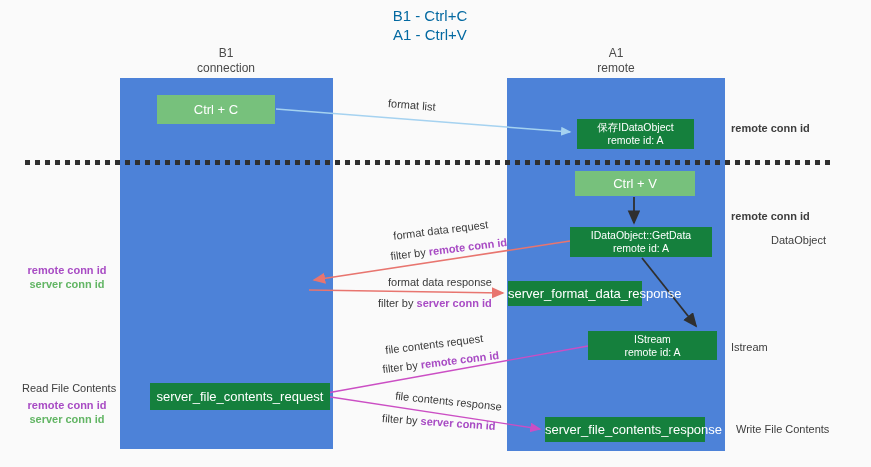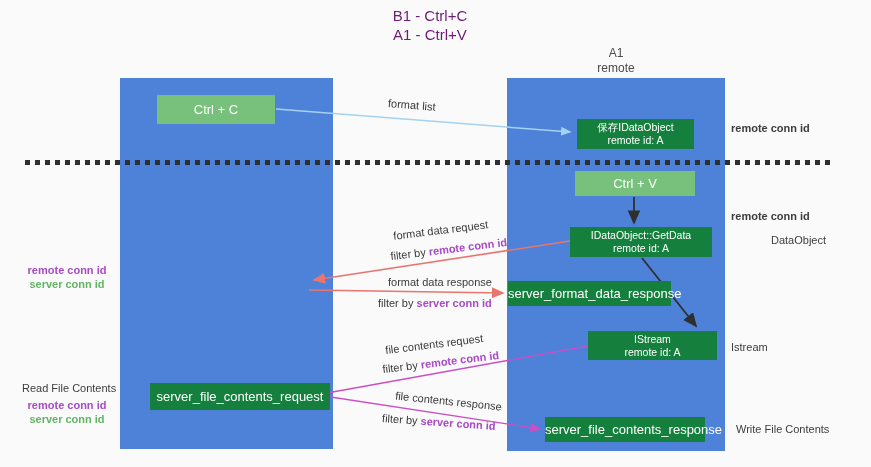--- a/index.html
+++ b/index.html
@@ -4,21 +4,21 @@
 <style>
   * { margin:0; padding:0; box-sizing:border-box; }
   html,body { background:#fafafa; }
   #stage {
     position:relative; width:871px; height:467px; background:#fafafa;
     font-family:"Liberation Sans", sans-serif; overflow:hidden;
   }
   .abs { position:absolute; }
   .title {
     left:330px; top:6px; width:200px; text-align:center;
-    font-size:15px; line-height:19px; color:#701a75;
+    font-size:15px; line-height:19px; color:#0369a1;
   }
   .lane-header {
     top:46px; width:120px; text-align:center;
     font-size:12px; line-height:15px; color:#4a4a4a;
   }
   #lane-header-left { left:166px; }
   #lane-header-right { left:556px; }
   .lane { background:#4d82d8; top:78px; }
   #lane-left  { left:120px; width:213px; height:371px; }
   #lane-right { left:507px; width:218px; height:373px; }
@@ -28,21 +28,21 @@
     font-size:13px; line-height:13px;
   }
   .node.green  { background:#77c17c; }
   .node.orange { background:#15803d; }
   .two-line { font-size:10.5px; }
   #node-ctrl-c   { left:157px; top:95px;  width:118px; height:29px; }
   #node-save     { left:577px; top:119px; width:117px; height:30px; }
   #node-ctrl-v   { left:575px; top:171px; width:120px; height:25px; }
   #node-getdata  { left:570px; top:227px; width:142px; height:30px; }
   #node-fmt-req  { left:152px; top:267px; width:155px; height:27px; }
-  #node-fmt-res  { left:508px; top:281px; width:163px; height:25px;text-align:center; }
+  #node-fmt-res  { left:508px; top:281px; width:134px; height:25px;text-align:center; }
   #node-istream  { left:588px; top:331px; width:129px; height:29px; }
   #node-file-req { left:150px; top:383px; width:180px; height:27px; }
   #node-file-res { left:545px; top:417px; width:160px; height:25px; }
   .divider {
     left:25px; top:160px; width:808px; height:5px;
     background:repeating-linear-gradient(90deg,#2f2f2f 0 5px,transparent 5px 10px);
   }
   .edge-label { font-size:11px; color:#3a3a3a; white-space:nowrap; }
   .r-neg { transform:rotate(-7deg); }
   .purple { color:#a84bc4; font-weight:bold; }
@@ -54,20 +54,24 @@
 </head>
 <body>
 
 <div id="stage">
 
   <div class="abs title">
     <div>B1 - Ctrl+C</div>
     <div>A1 - Ctrl+V</div>
   </div>
 
+  <div class="abs lane-header" id="lane-header-left">
+    <div>B1</div>
+    <div>connection</div>
+  </div>
   <div class="abs lane-header" id="lane-header-right">
     <div>A1</div>
     <div>remote</div>
   </div>
 
   <div class="abs lane" id="lane-left"></div>
   <div class="abs lane" id="lane-right"></div>
 
   <div class="abs divider"></div>
 

